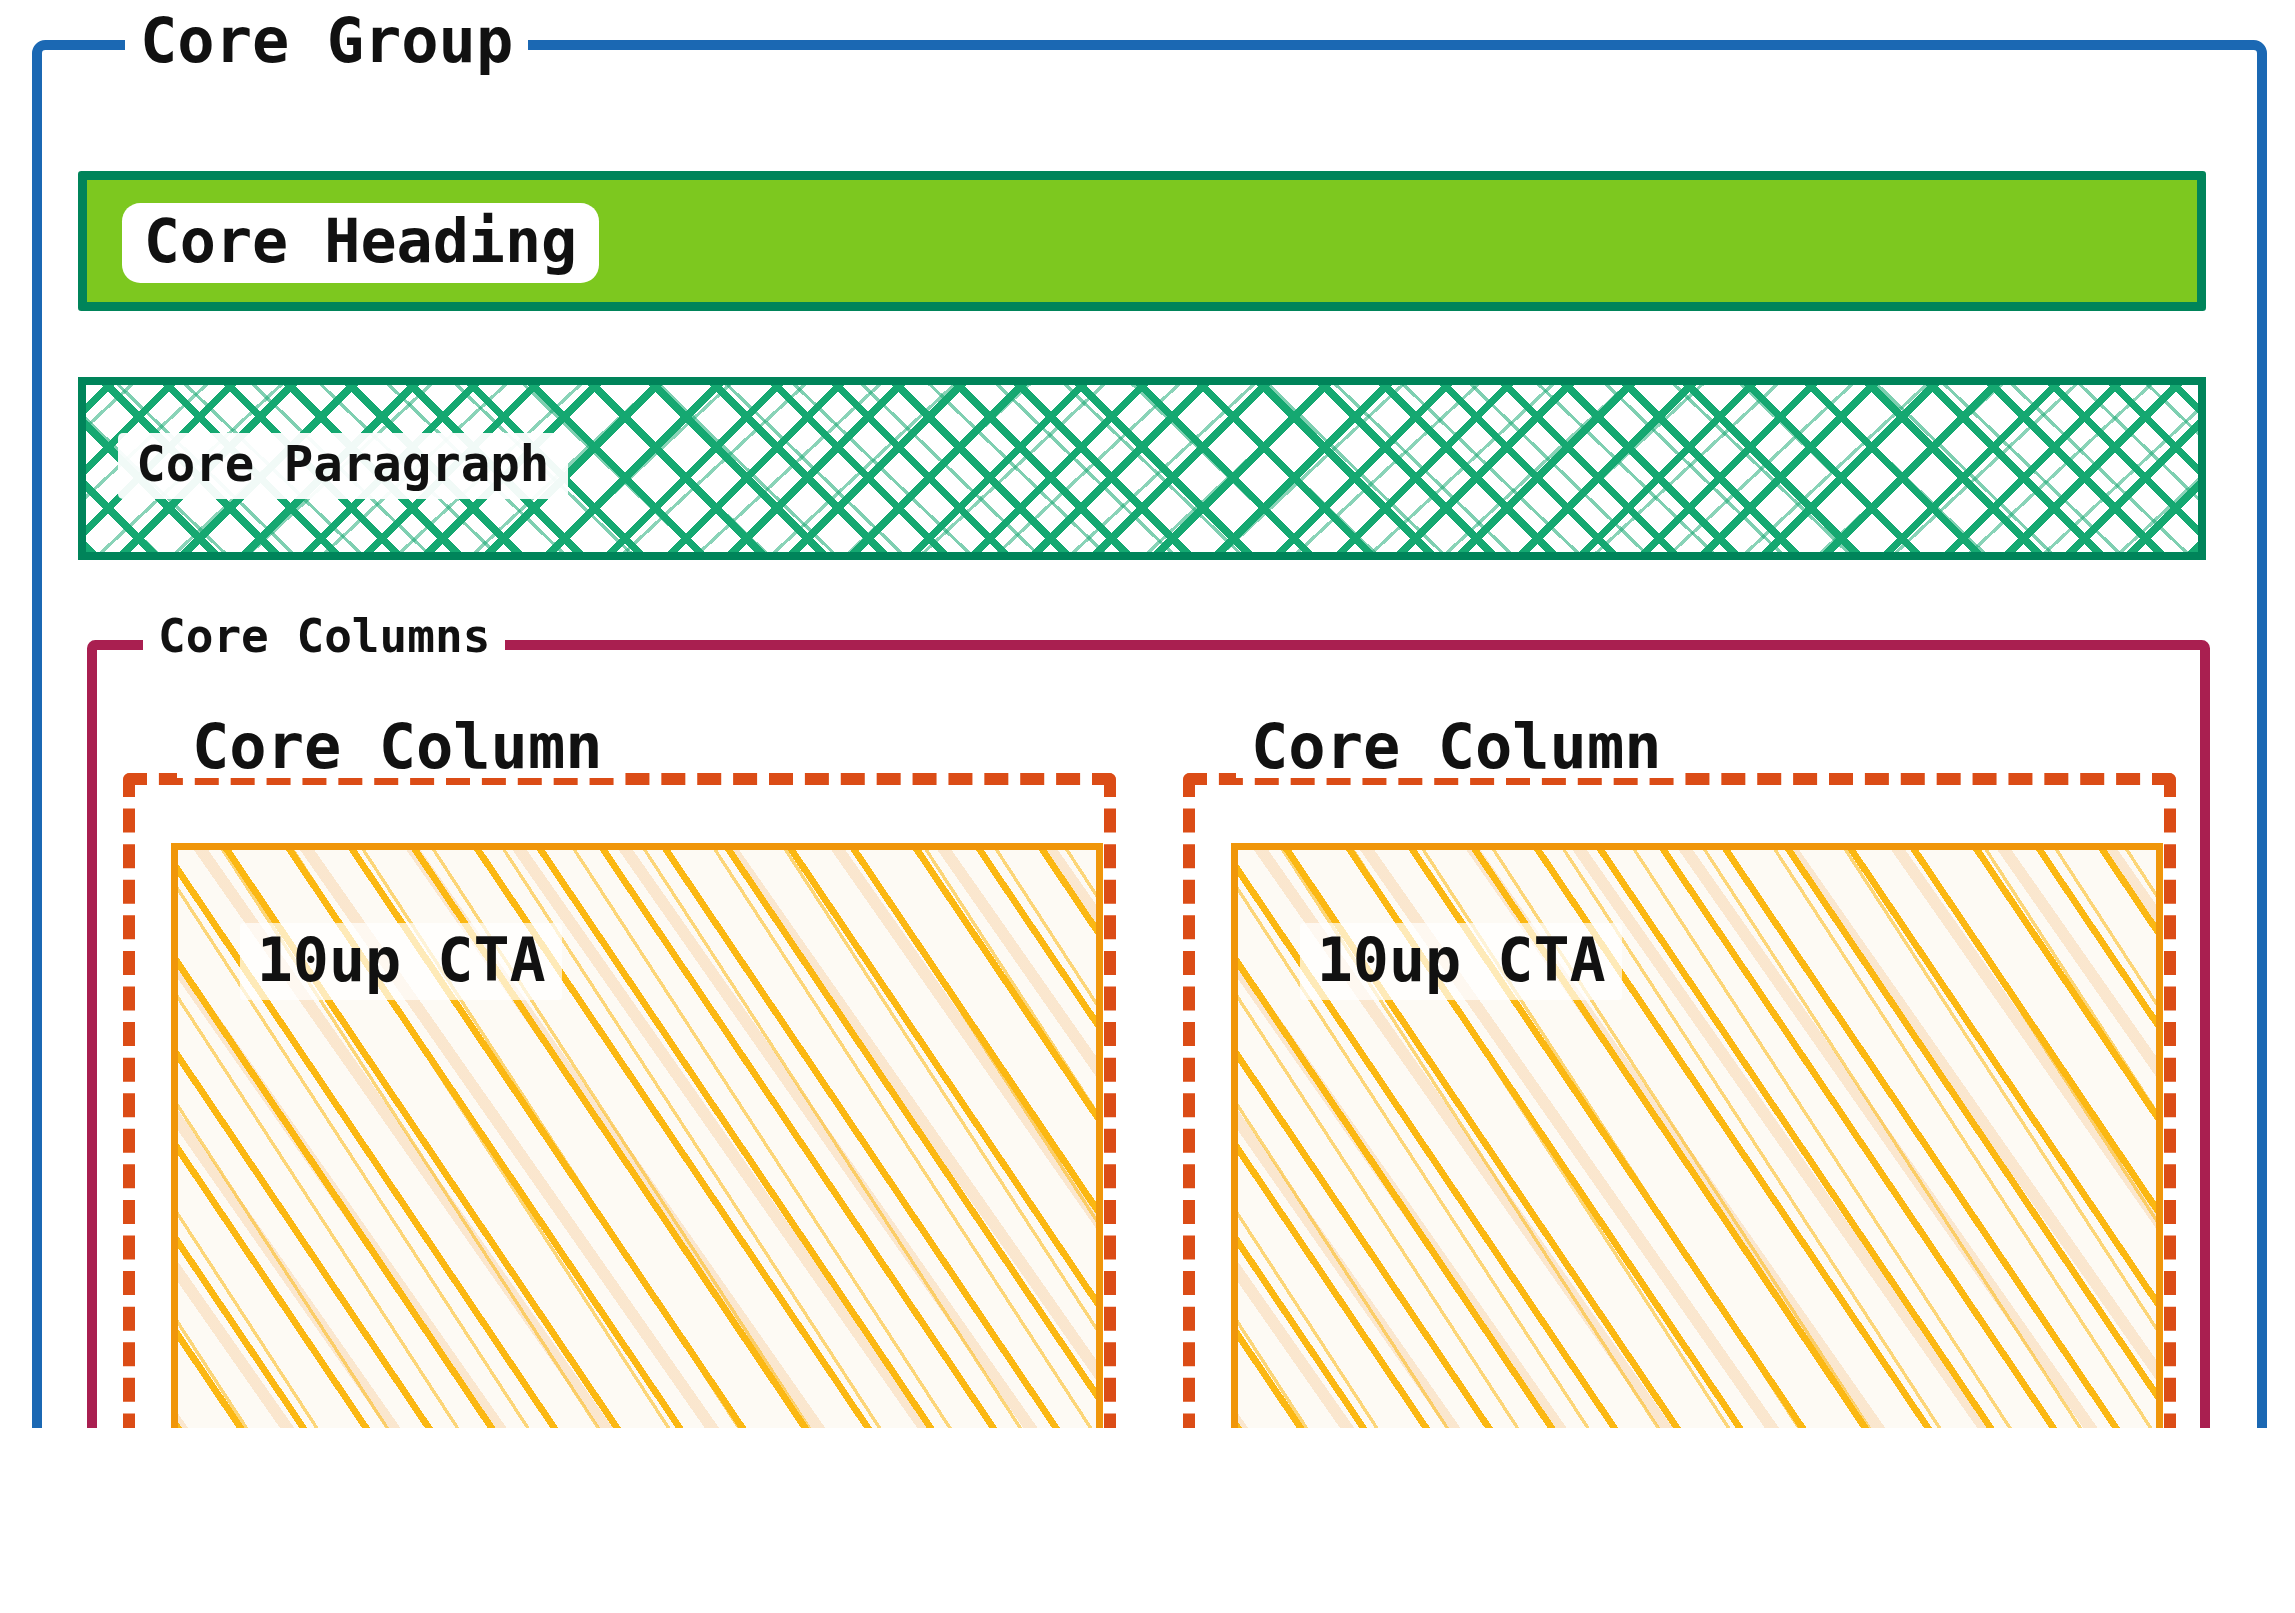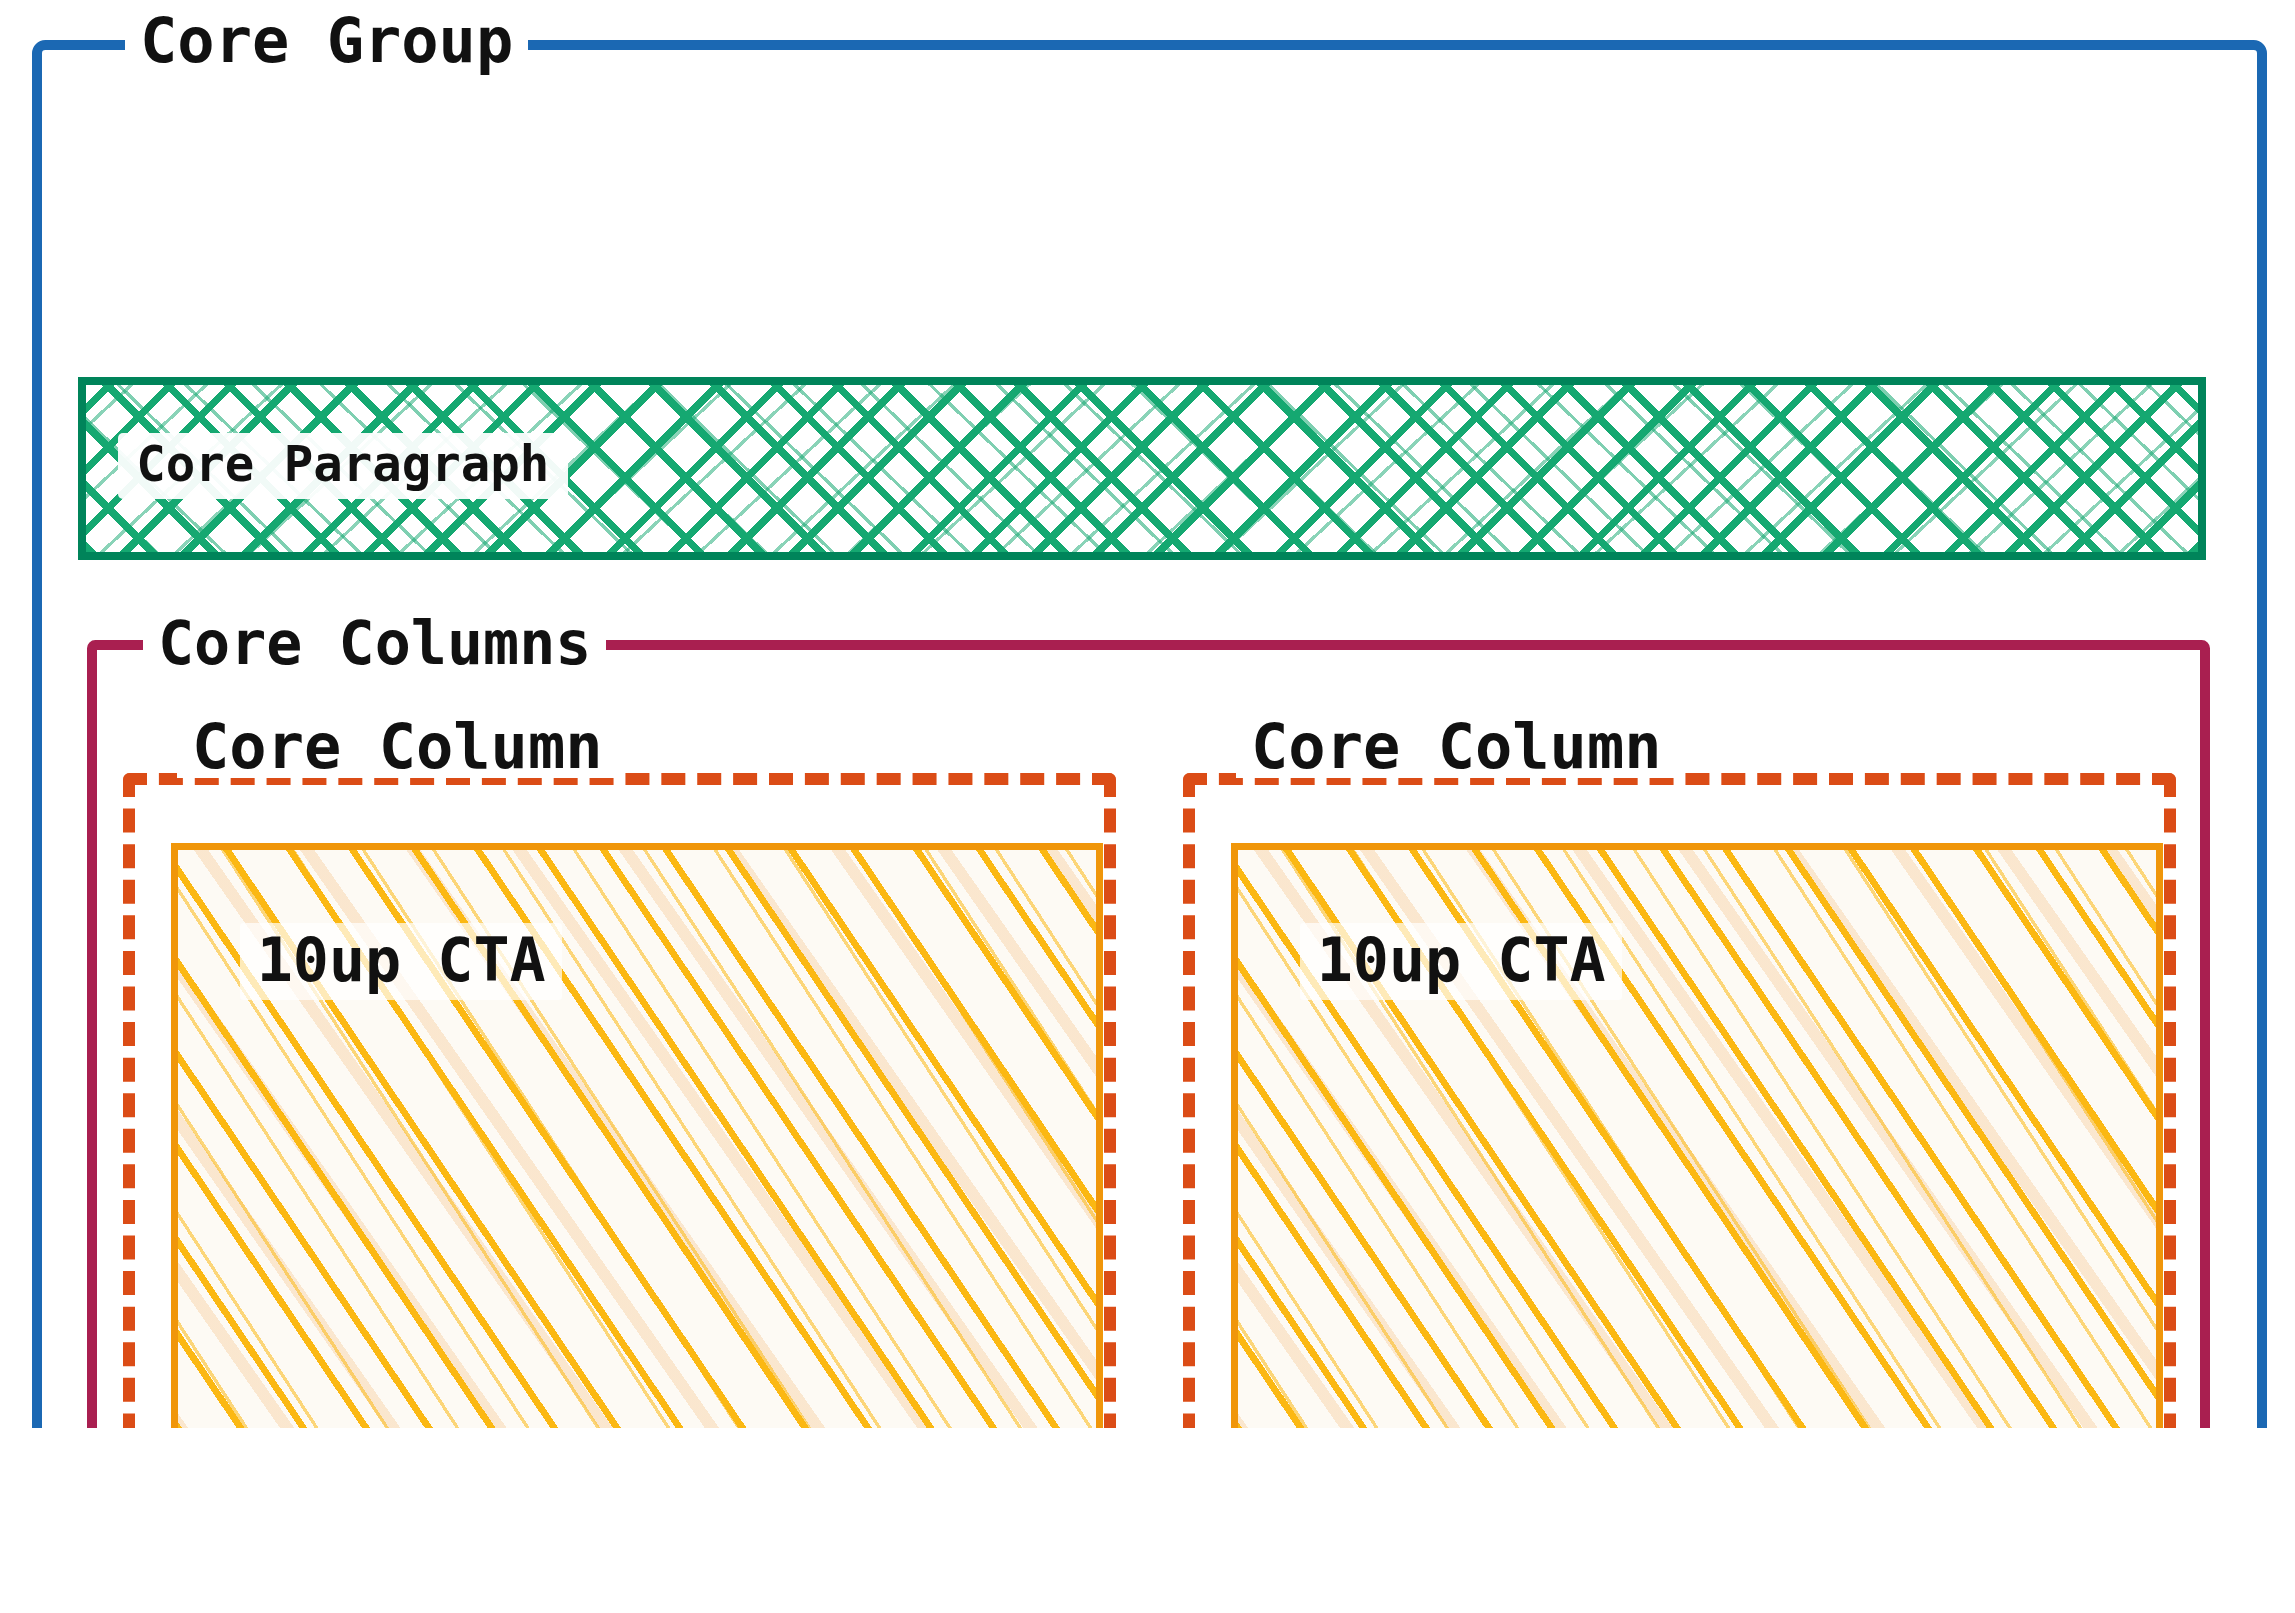--- a/index.html
+++ b/index.html
@@ -121,21 +121,21 @@
     left: 87px;
     top: 640px;
     width: 2123px;
     height: 902px;
     border: 10px solid #A91F50;
     border-radius: 8.3px;
   }
   #core-columns-label {
     left: 143px;
     top: 613px;
-    font-size: 60px;
+    font-size: 46px;
   }
 
   
   .core-column-frame {
     top: 773px;
     width: 993px;
     height: 700px;
     border: 12.5px dashed #DB4C16;
     border-radius: 6.7px;
   }
@@ -184,20 +184,23 @@
   }
 </style>
 </head>
 <body>
 
 <div id="canvas">
 
   <div class="frame" id="core-group-frame"></div>
   <div class="frame-label" id="core-group-label">Core Group</div>
 
+  <div class="box" id="core-heading-box">
+    <span id="core-heading-label">Core Heading</span>
+  </div>
 
   <div class="box" id="core-paragraph-box">
     <span id="core-paragraph-label">Core Paragraph</span>
   </div>
 
   <div class="frame" id="core-columns-frame"></div>
   <div class="frame-label" id="core-columns-label">Core Columns</div>
 
   <div class="frame core-column-frame" id="core-column-frame-1"></div>
   <div class="frame-label core-column-label" id="core-column-label-1">Core Column</div>

